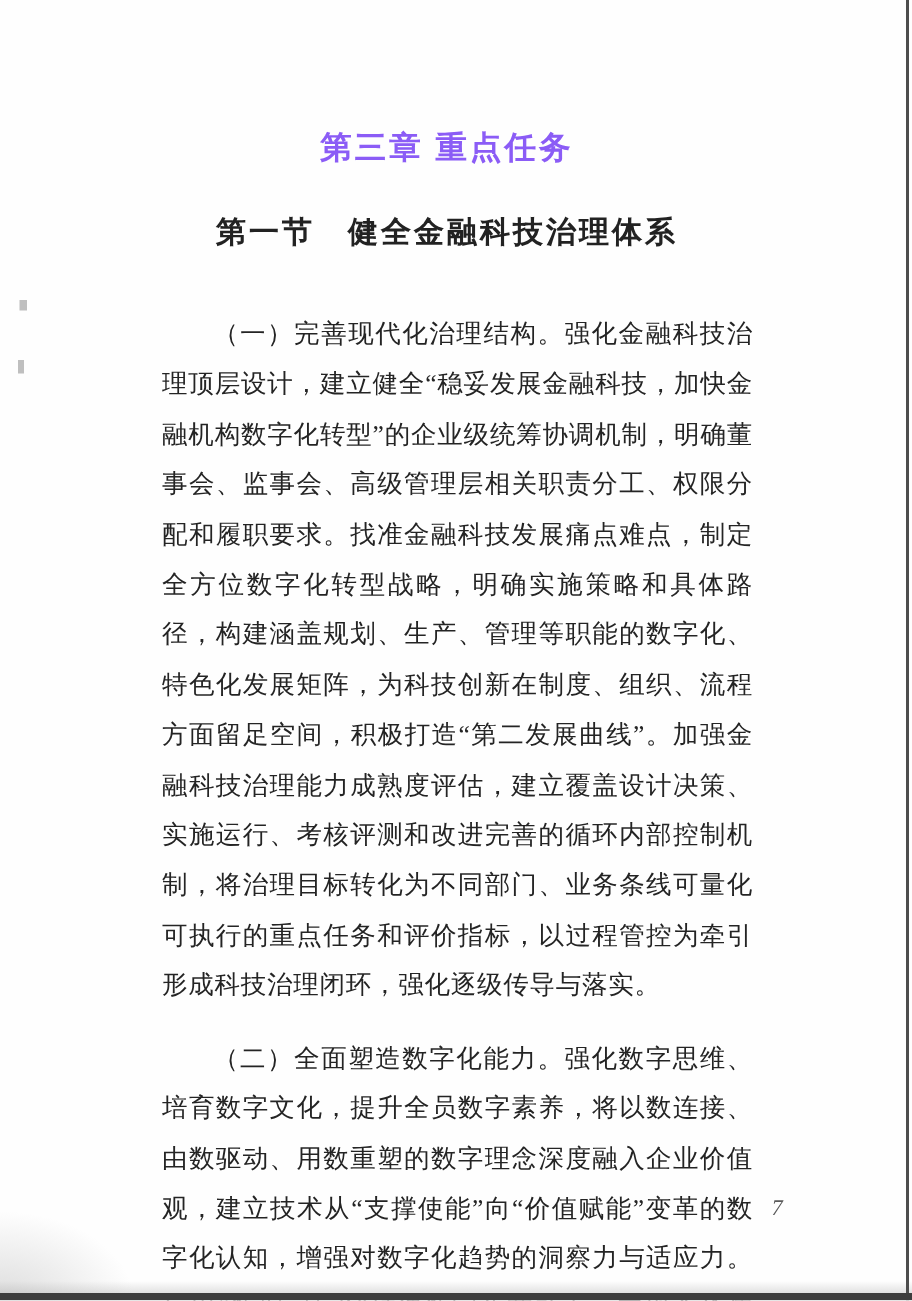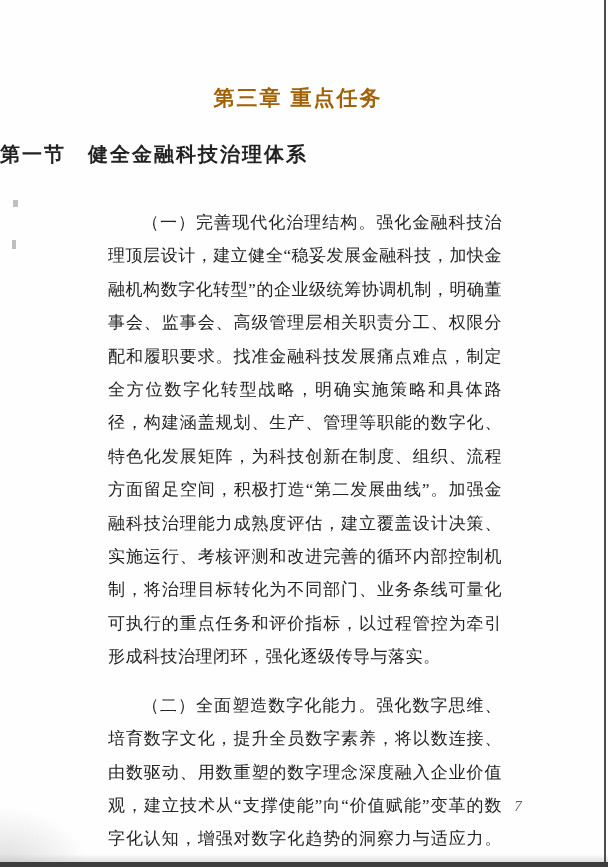--- a/index.html
+++ b/index.html
@@ -56,27 +56,28 @@
   .chapter-title {
     position: absolute;
     top: 84px;
     left: 0;
     width: 596px;
     text-align: center;
     font-family: "Liberation Sans", sans-serif;
     font-weight: bold;
     font-size: 21px;
     letter-spacing: 2px;
-    color: #a16207;
+    color: #8b5cf6;
   }
   .section-title {
     position: absolute;
     top: 141px;
     left: 0;
     width: 596px;
+    text-align: center;
     font-family: "Liberation Serif", serif;
     font-weight: bold;
     font-size: 20px;
     letter-spacing: 2px;
     color: #222222;
   }
   .body-text {
     position: absolute;
     left: 93px;
     top: 191px;

